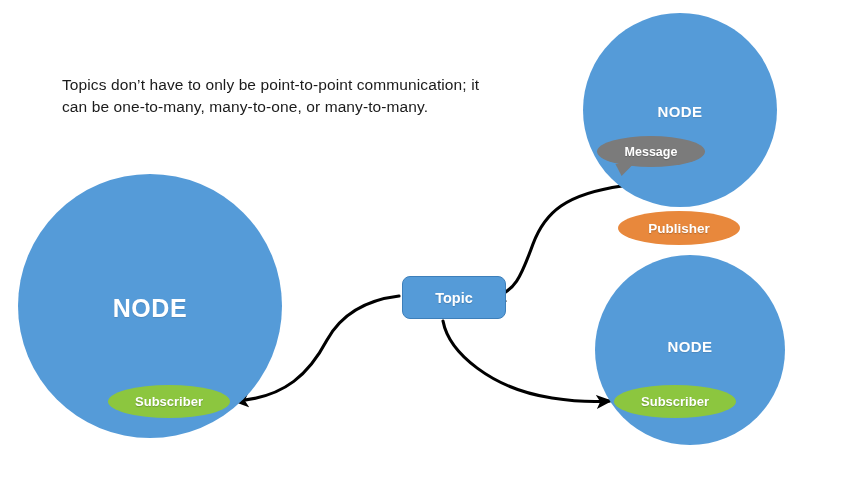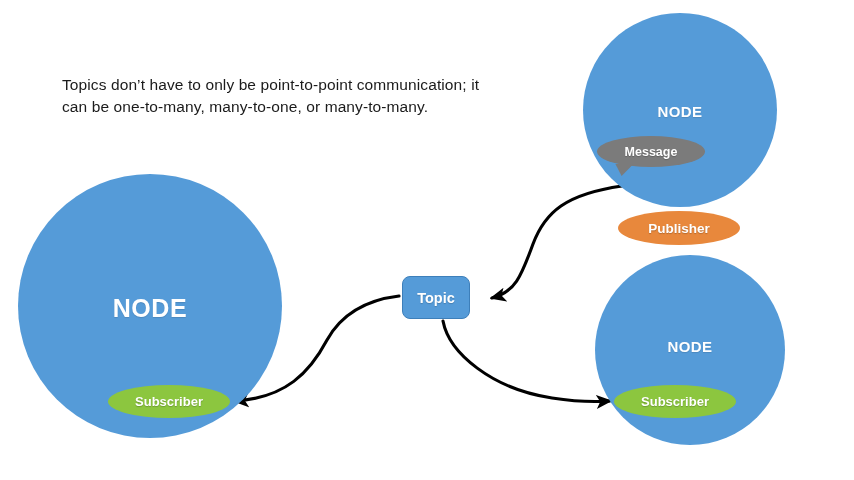--- a/index.html
+++ b/index.html
@@ -142,21 +142,21 @@
     width: 122px;
     height: 33px;
     background: #8CC63F;
     font-size: 13px;
     z-index: 4;
   }
   #topic-box {
     position: absolute;
     left: 402px;
     top: 276px;
-    width: 68px;
+    width: 104px;
     height: 43px;
     background: #559BD8;
     border: 1px solid #3D7FBA;
     border-radius: 8px;
     display: flex;
     align-items: center;
     justify-content: center;
     color: #ffffff;
     font-weight: bold;
     font-size: 14.5px;

